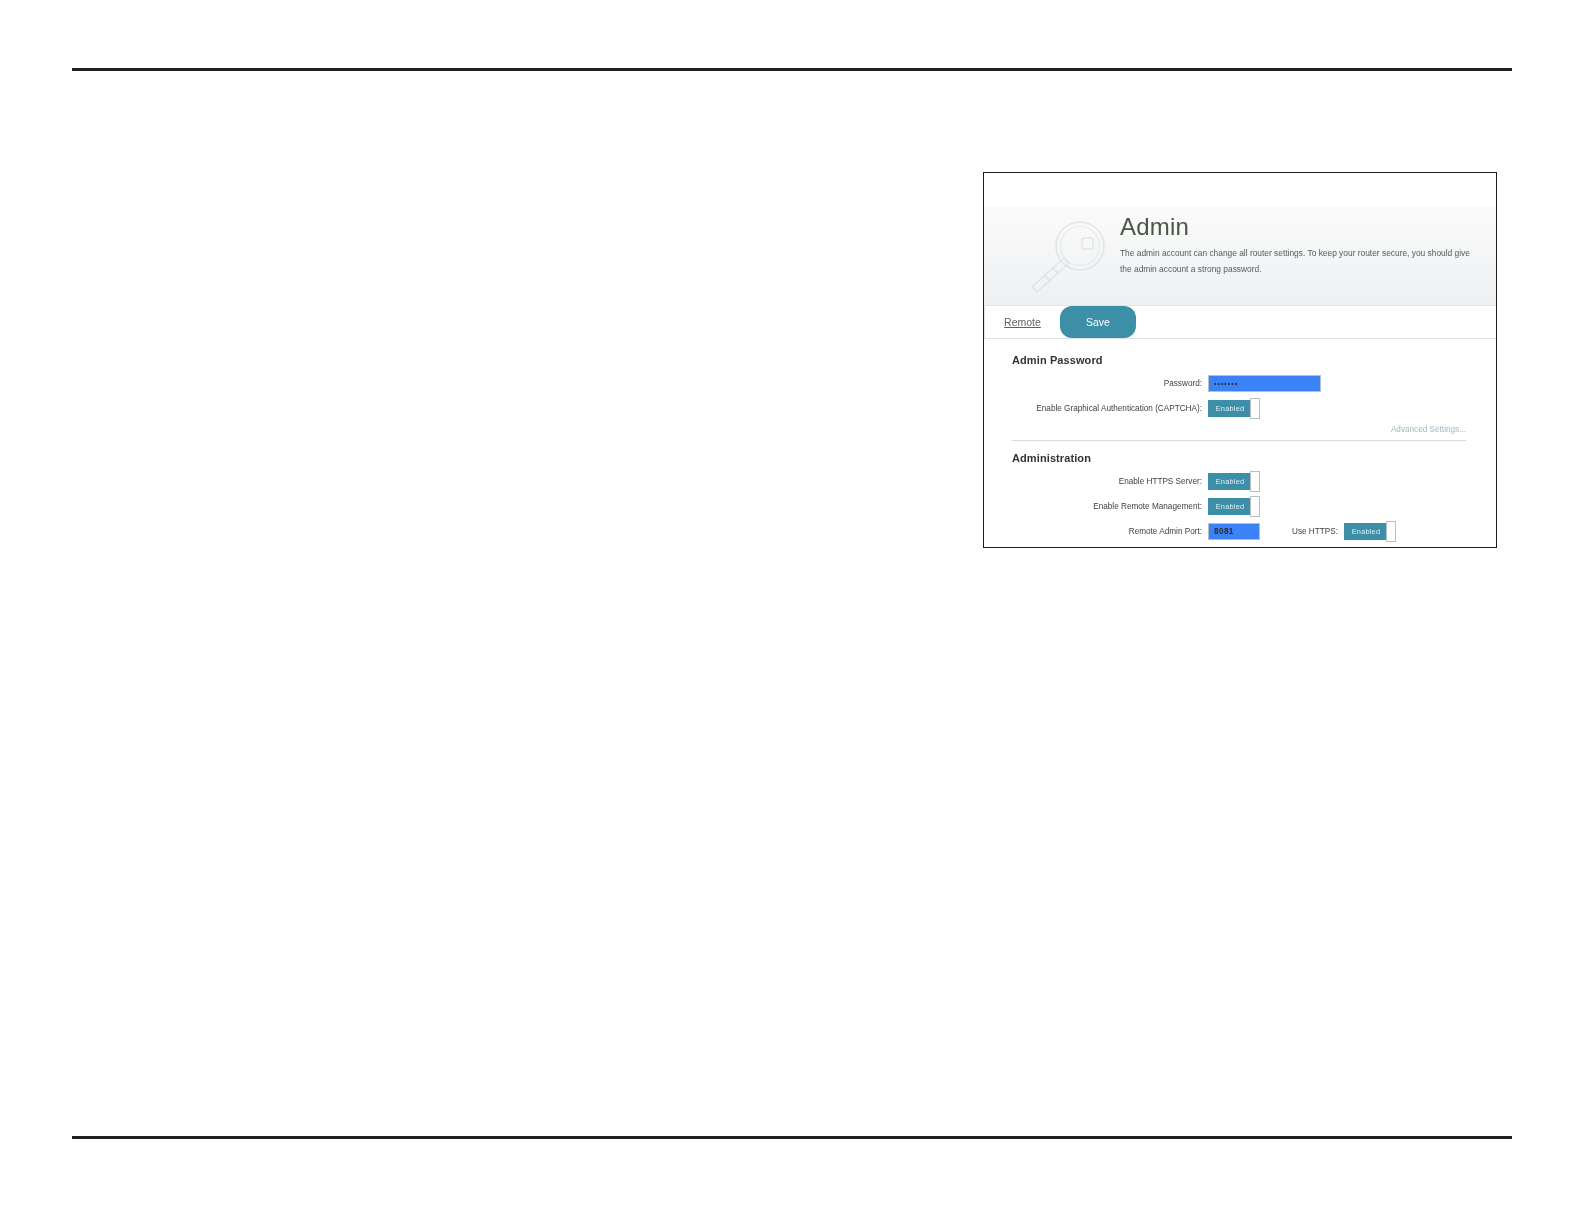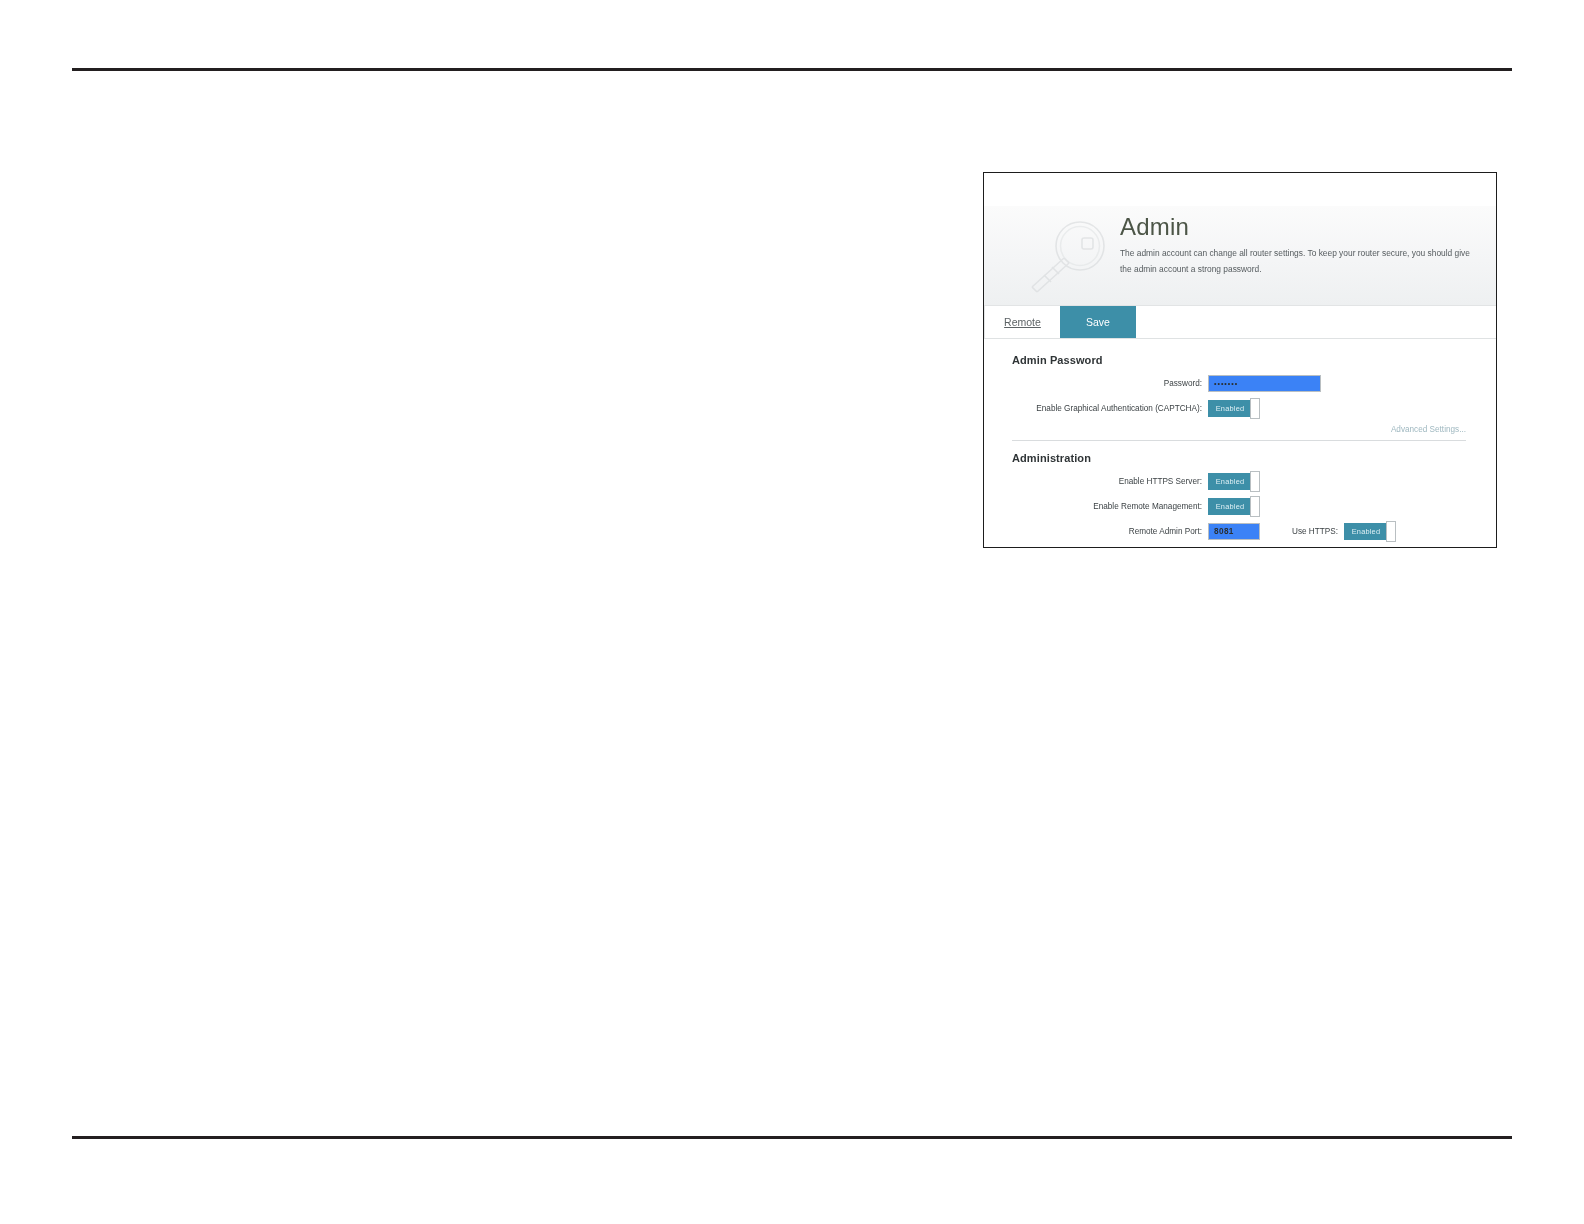--- a/index.html
+++ b/index.html
@@ -123,20 +123,21 @@
 
   .btn-save {
     width: 76px;
     display: flex;
     align-items: center;
     justify-content: center;
     background: #3d8fa8;
     color: #ffffff;
     font-size: 10.5px;
     cursor: pointer;
+    border-radius: 12px;
   }
 
   
   .panel-body {
     padding: 12px 30px 0 28px;
     background: #ffffff;
     height: 241px;
   }
 
   .section-title {

